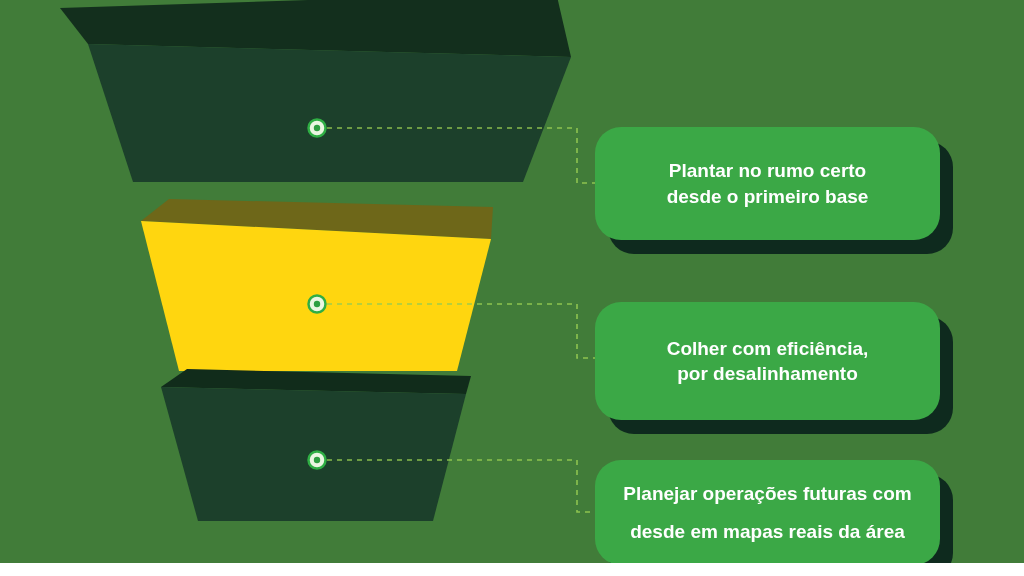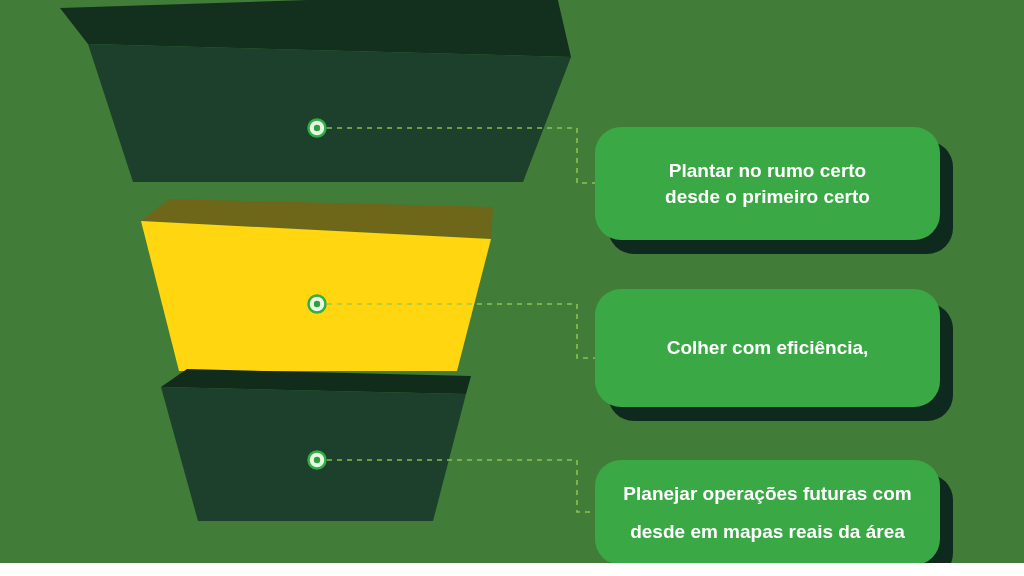--- a/index.html
+++ b/index.html
@@ -60,28 +60,29 @@
     <g>
       <circle class="marker-outer" cx="317" cy="460" r="8.5"></circle>
       <circle class="marker-dot" cx="317" cy="460" r="3.2"></circle>
     </g>
   </svg>
 
   <div class="callout" style="left:595px;top:127px;width:345px;height:113px;">
     <div class="callout-shadow" style="background: rgb(14, 42, 30);"></div>
     <div class="callout-box" style="background: rgb(59, 168, 70);">
       <span class="line">Plantar no rumo certo</span>
-      <span class="line">desde o primeiro certo</span>
+      <span class="line">desde o primeiro base</span>
     </div>
   </div>
 
-  <div class="callout" style="left:595px;top:289px;width:345px;height:118px;border-radius:10px;">
+  <div class="callout" style="left:595px;top:302px;width:345px;height:118px;border-radius:10px;">
     <div class="callout-shadow" style="background: rgb(14, 42, 30);"></div>
     <div class="callout-box" style="background: rgb(59, 168, 70);">
       <span class="line">Colher com eficiência,</span>
+      <span class="line">por desalinhamento</span>
     </div>
   </div>
 
   <div class="callout" style="left:595px;top:460px;width:345px;height:105px;">
     <div class="callout-shadow" style="background: rgb(14, 42, 30);"></div>
     <div class="callout-box" style="background: rgb(59, 168, 70); gap: 12px;">
       <span class="line">Planejar operações futuras com</span>
       <span class="line">desde em mapas reais da área</span>
     </div>
   </div>

